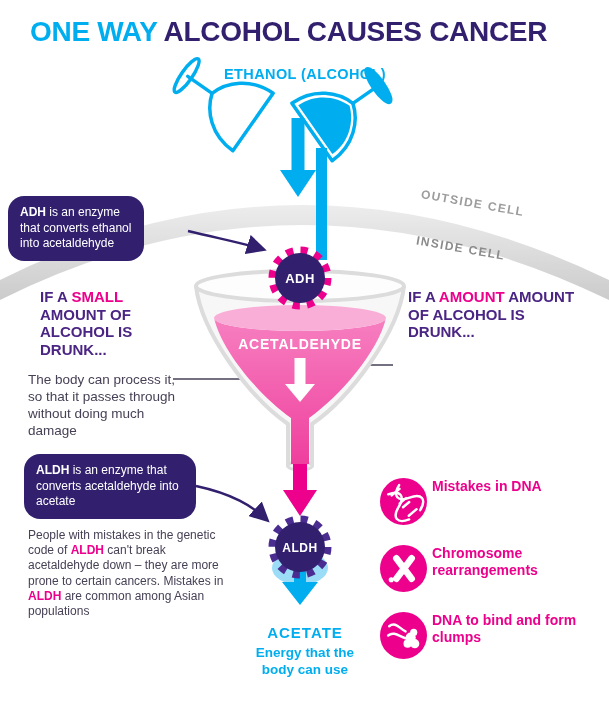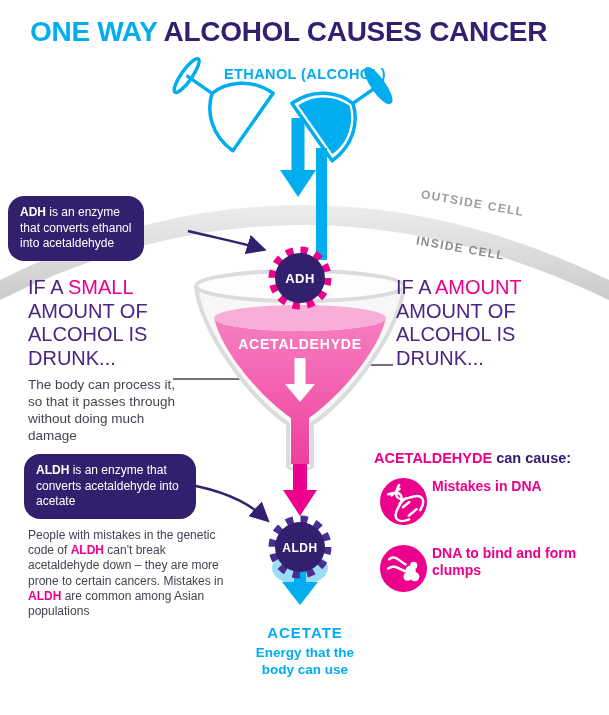--- a/index.html
+++ b/index.html
@@ -23,21 +23,21 @@
   .ethanol{position:absolute;left:155px;top:66px;width:300px;text-align:center;
            color:var(--cyan);font-size:14.5px;font-weight:800;letter-spacing:0.4px;}
 
   .note{position:absolute;background:var(--purple);color:#fff;border-radius:16px;
         padding:9px 12px;font-size:12px;line-height:1.3;}
   .note b{font-weight:800;}
   .adh-note{left:8px;top:196px;width:136px;}
   .aldh-note{left:24px;top:454px;width:172px;}
 
   .sideblock{position:absolute;}
-  .sideblock h3{margin:0;font-size:20px;font-weight:400;color:var(--violet);line-height:1.18;}
+  .sideblock h3{margin:12px;font-size:15px;font-weight:700;color:var(--violet);line-height:1.18;}
   .sideblock h3 .em{color:var(--pink);}
   .sideblock p{margin:6px 0 0;font-size:13.5px;line-height:1.26;color:var(--ink);}
   .left-block{left:28px;top:276px;width:160px;}
   .right-block{left:396px;top:276px;width:200px;}
 
   .genetics{position:absolute;left:28px;top:528px;width:206px;font-size:12px;line-height:1.27;color:var(--ink);}
   .genetics .em{color:var(--pink);font-weight:800;}
 
   .acetate-block{position:absolute;left:220px;top:612px;width:170px;text-align:center;color:var(--cyan);}
   .acetate-title{font-size:15px;font-weight:800;letter-spacing:1px;margin-top:12px;}
@@ -182,41 +182,49 @@
 
   <div class="genetics">
     <span>People with mistakes in the genetic code of </span><span class="em">ALDH</span><span> can't break acetaldehyde down – they are more prone to certain cancers. Mistakes in </span><span class="em">ALDH</span><span> are common among Asian populations</span>
   </div>
 
   <div class="acetate-block">
     <div class="acetate-title">ACETATE</div>
     <div class="acetate-sub">Energy that the body can use</div>
   </div>
 
-  <div class="causes-header">
-    <span class="em">ACETALDEHYDE</span><span class="rest"> can cause:</span>
-  </div>
 
   <div class="causes-list">
 
     <div class="cause-row">
       <svg class="cause-icon" viewBox="0 0 46 46">
         <circle cx="23" cy="23" r="23" fill="var(--pink)"></circle>
         <g transform="rotate(-40 23 23)" fill="none" stroke="#fff" stroke-width="2.4" stroke-linecap="round">
           <path d="M 16,8 C 28,12 28,20 16,24 C 4,28 4,36 16,40"></path>
           <path d="M 30,8 C 18,12 18,20 30,24 C 42,28 42,36 30,40"></path>
           <line x1="18" y1="11" x2="28" y2="11"></line>
           <line x1="19" y1="22" x2="27" y2="22"></line>
           <line x1="19" y1="27" x2="27" y2="27"></line>
           <line x1="18" y1="37" x2="28" y2="37"></line>
         </g>
       </svg>
       <div class="cause-label">Mistakes in DNA</div>
     </div>
 
+    <div class="cause-row">
+      <svg class="cause-icon" viewBox="0 0 46 46">
+        <circle cx="23" cy="23" r="23" fill="var(--pink)"></circle>
+        <g stroke="#fff" stroke-width="6.5" stroke-linecap="round">
+          <line x1="16" y1="13" x2="31" y2="33"></line>
+          <line x1="31" y1="13" x2="16" y2="33"></line>
+        </g>
+        <circle cx="11" cy="34" r="2.5" fill="#fff"></circle>
+      </svg>
+      <div class="cause-label">Chromosome rearrangements</div>
+    </div>
 
     <div class="cause-row">
       <svg class="cause-icon" viewBox="0 0 46 46">
         <circle cx="23" cy="23" r="23" fill="var(--pink)"></circle>
         <g fill="none" stroke="#fff" stroke-width="2.4" stroke-linecap="round">
           <path d="M 9,14 C 15,9 19,16 25,19"></path>
           <path d="M 8,23 C 14,18 20,25 26,26"></path>
         </g>
         <g fill="#fff">
           <circle cx="30" cy="25" r="5"></circle>

